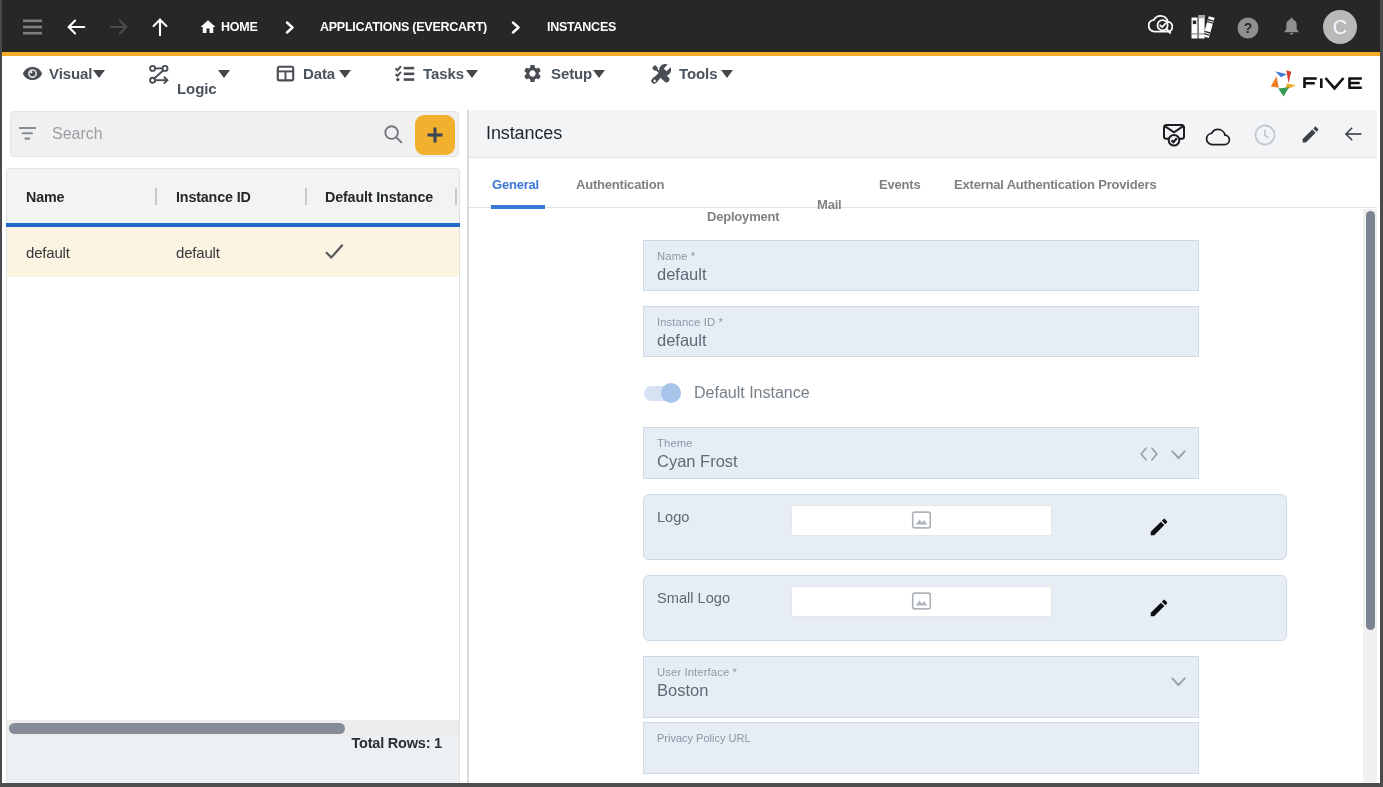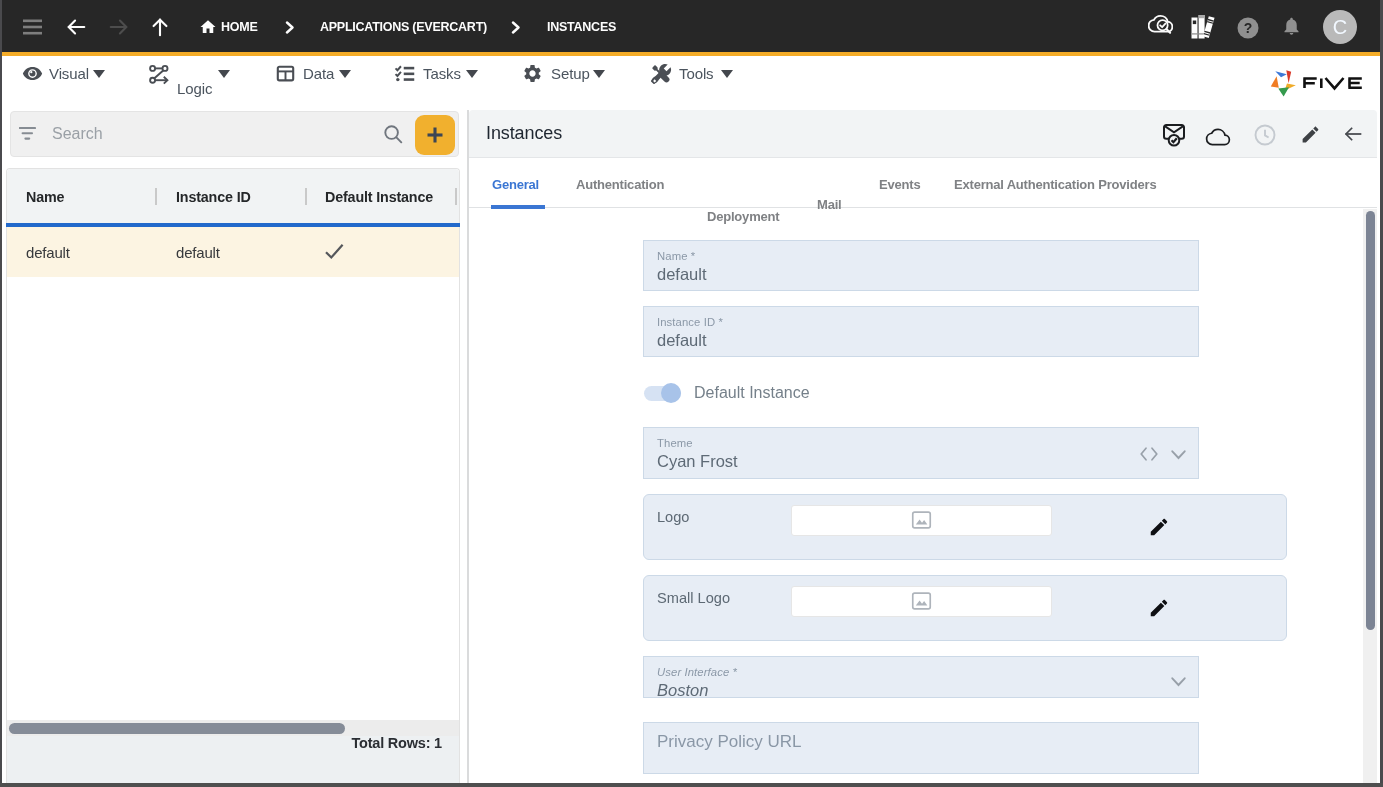--- a/index.html
+++ b/index.html
@@ -139,21 +139,21 @@
     <line x1="14.6" y1="14.6" x2="18" y2="18" stroke-width="6.4"></line>
     <line x1="6" y1="18" x2="5.2" y2="18.8" stroke-width="6.4"></line>
   </g>
   <rect x="3.1" y="3.1" width="4.8" height="4.8" rx="1" transform="rotate(45 5.5 5.5)" fill="#4a4e54"></rect>
   <rect x="3.9" y="18.3" width="2.4" height="2.4" fill="#fff" transform="rotate(45 5.1 19.5)"></rect>
 </svg>
 <div class="abs menu-t" style="left:679px;top:65px;">Tools</div>
 <div class="abs tri" style="left:721px;top:70px;"></div>
 
 <style>
-  .menu-t { font-size:15px; font-weight:400; color:#4b545e; letter-spacing:-0.1px; }
+  .menu-t { font-size:15px; font-weight:700; color:#4b545e; letter-spacing:-0.1px; }
   .tri { width:0; height:0; border-left:6.5px solid transparent; border-right:6.5px solid transparent; border-top:8px solid #43474d; }
 </style>
 
 <svg class="abs" style="left:1266px;top:66px;" width="100" height="33" viewBox="0 0 100 33">
 
   <g>
     <path d="M9.3 5.2 L20.8 8.2 L15 11.2 Z" fill="#3c78d8"></path>
     <path d="M20.3 4.3 L25.2 5.8 L22.6 17.2 Z" fill="#d93a2b"></path>
     <path d="M10.6 10.2 L12.8 21.8 L4.8 20.6 Z" fill="#f07d23"></path>
     <path d="M29.8 19.2 L18.6 24.6 L21 17.6 Z" fill="#f0ab28"></path>
@@ -298,30 +298,30 @@
   <div class="abs" style="left:147px;top:10px;width:261px;height:31px;background:#fff;border:1px solid #e6e6e6;border-radius:3px;"></div>
   <svg class="abs" style="left:267px;top:15px;" width="21" height="20" viewBox="0 0 24 22">
     <rect x="2" y="2" width="20" height="18" rx="2.2" fill="none" stroke="#aeb4bb" stroke-width="1.9"></rect>
     <path d="M5.5 16 L9.8 10.5 L12.6 14 L15 11 L18.7 16 Z" fill="#aeb4bb"></path>
   </svg>
   <svg class="abs" style="left:504px;top:21px;" width="22" height="22" viewBox="0 0 24 24" fill="#0f1013">
     <path d="M3 17.25V21h3.75L17.81 9.94l-3.75-3.75L3 17.25zM20.71 7.04c.39-.39.39-1.02 0-1.41l-2.34-2.34c-.39-.39-1.02-.39-1.41 0l-1.83 1.83 3.75 3.75 1.83-1.83z"></path>
   </svg>
 </div>
 
-<div class="fld" style="top:656px;height:42px;font-style:italic;">
+<div class="fld" style="top:656px;height:62px;">
   <div class="flbl">User Interface *</div>
     <div class="fval">Boston</div>
   <svg class="abs" style="left:527px;top:20px;" width="15" height="10" viewBox="0 0 15 10" fill="none" stroke="#98a0a9" stroke-width="1.9" stroke-linecap="round">
     <polyline points="1.3,1.3 7.5,8 13.7,1.3"></polyline>
   </svg>
 </div>
 
 <div class="fld" style="top:722px;height:52px;">
-  <div class="abs" style="left:13px;top:9px;font-size:17px;color:#8a97a6;">Privacy Policy URL</div>
+  <div class="abs" style="left:13px;top:9px;font-size:11px;color:#8a97a6;">Privacy Policy URL</div>
 </div>
 
 <div class="abs" style="left:1363px;top:209px;width:14px;height:574px;background:#f0f0f0;"></div>
 <div class="abs" style="left:1366px;top:211px;width:9px;height:419px;border-radius:4.5px;background:#7c8494;"></div>
 
 <div class="abs" style="left:0;top:0;width:2px;height:787px;background:#4a4a4d;"></div>
 <div class="abs" style="left:1380px;top:0;width:3px;height:787px;background:#4a4a4d;"></div>
 <div class="abs" style="left:0;top:783px;width:1383px;height:4px;background:#4f4f4f;"></div>
 
 </body></html>

